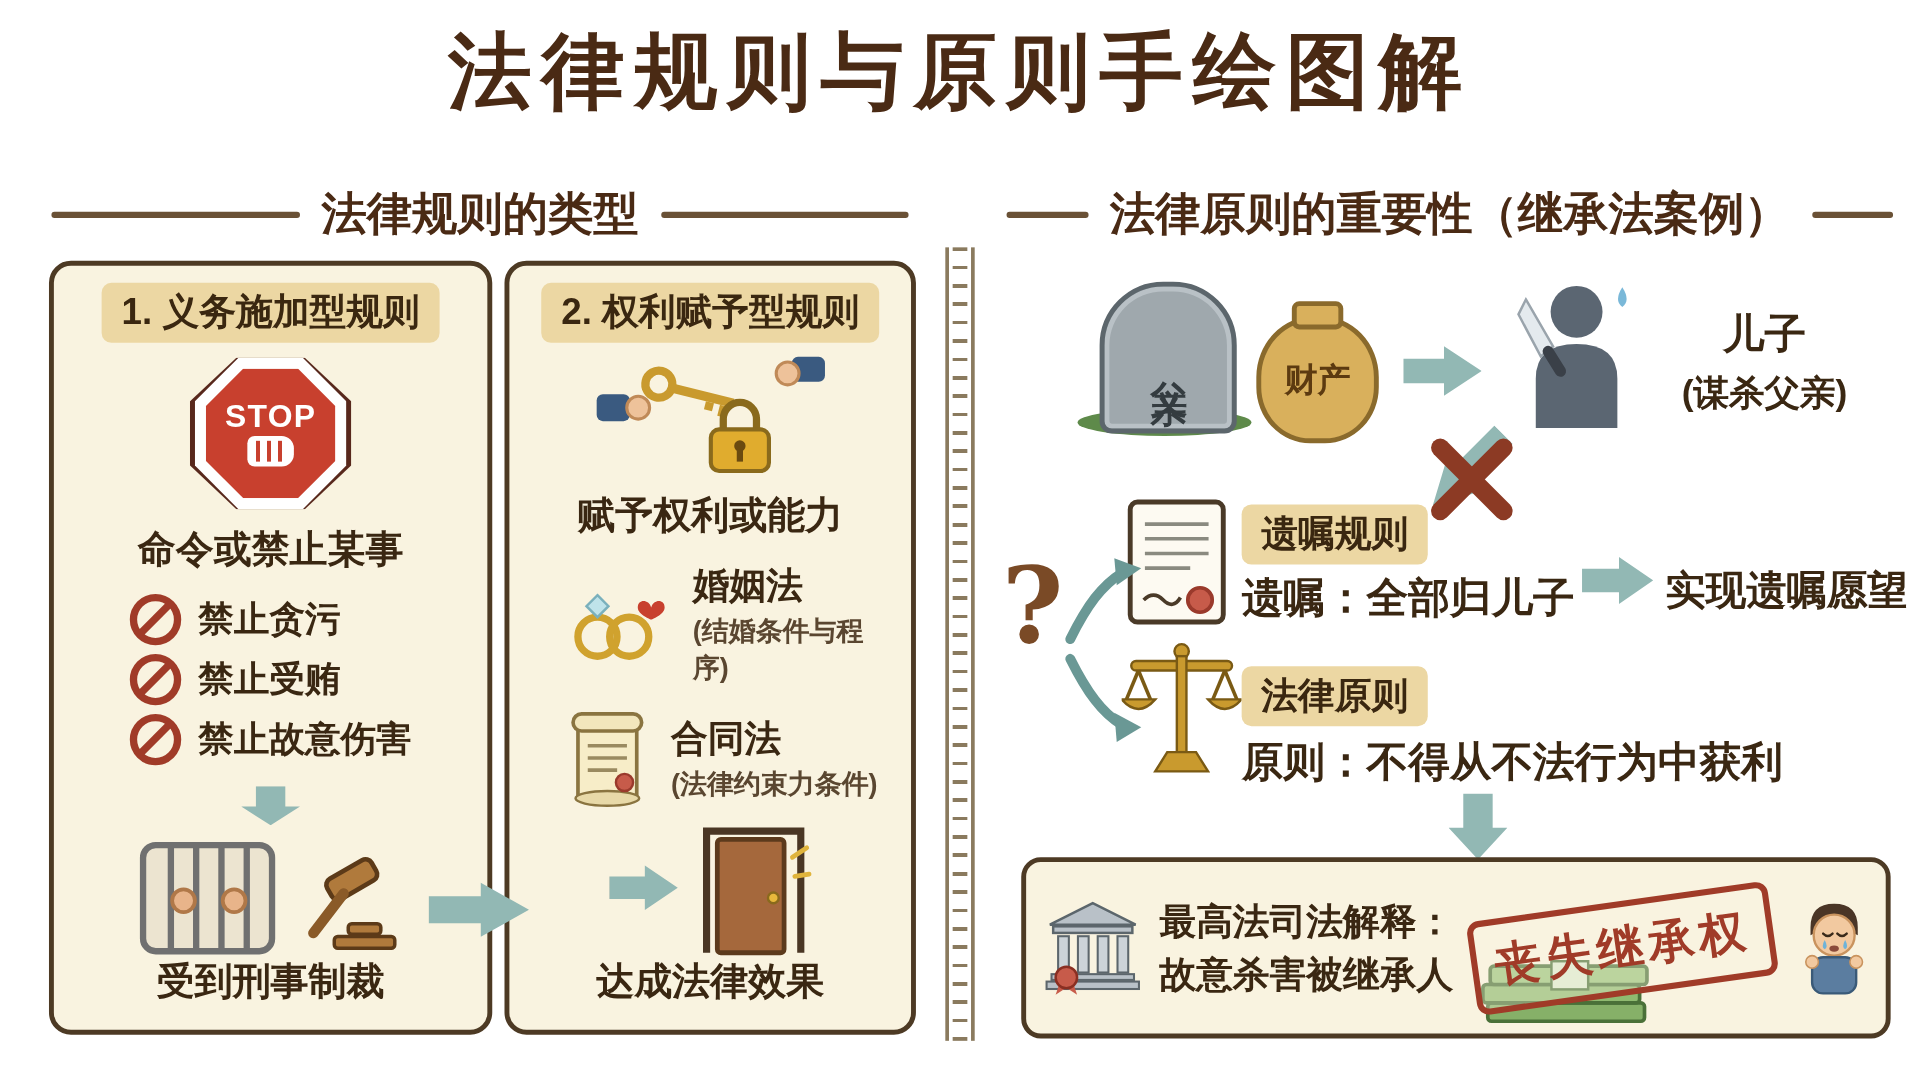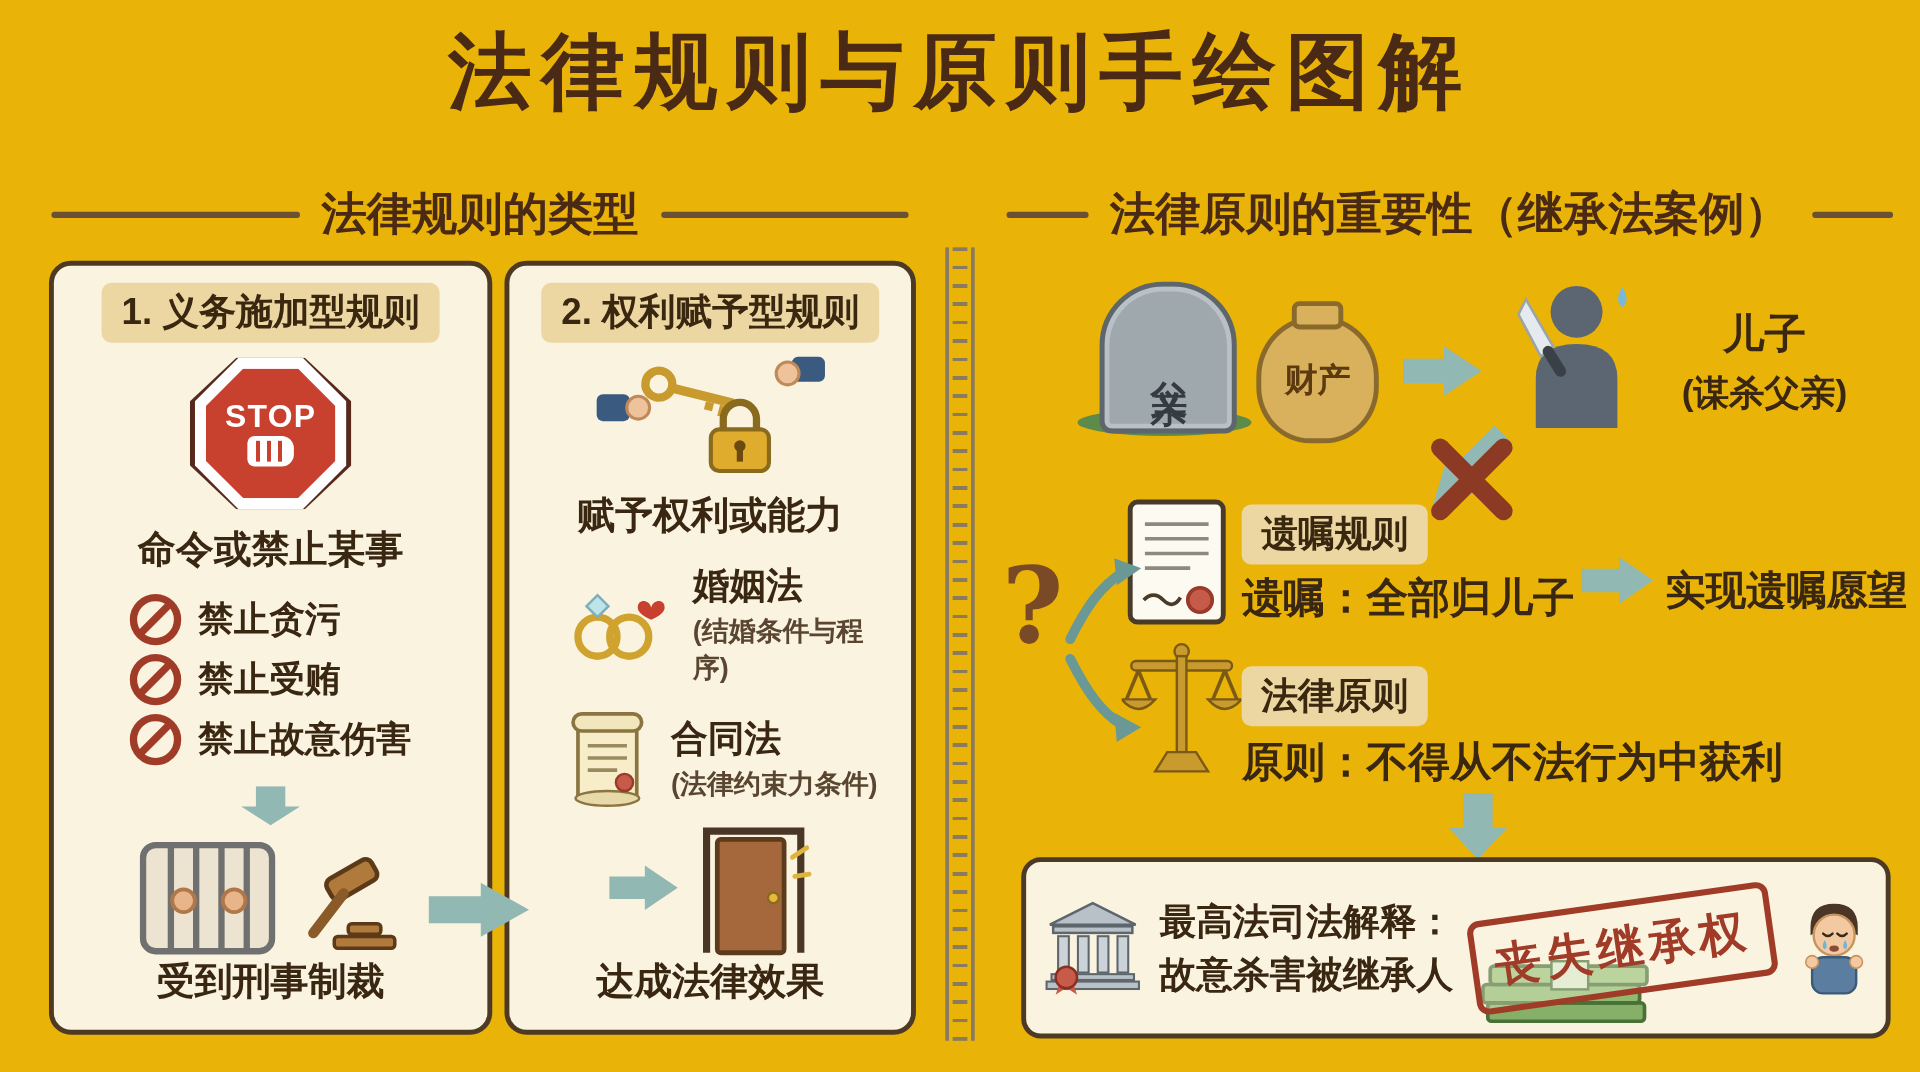--- a/index.html
+++ b/index.html
@@ -1,16 +1,16 @@
 <!DOCTYPE html>
 <html><head>
 <meta charset="utf-8">
 <style>
   html,body{margin:0;padding:0;background:#f8efda;}
-  .viewport{position:relative;width:1920px;height:1072px;overflow:hidden;background:#eab308;font-family:"Liberation Sans",sans-serif;}
+  .viewport{position:relative;width:1920px;height:1072px;overflow:hidden;background:#ffffff;font-family:"Liberation Sans",sans-serif;}
   .stage{position:absolute;left:0;top:0;width:1568px;height:876px;transform:scale(1.2245);transform-origin:0 0;color:#3a2712;}
 
   .title{position:absolute;top:14px;left:0;width:100%;text-align:center;font-size:68px;font-weight:800;
          letter-spacing:8px;color:#4a2a14;font-family:"DejaVu Serif","Liberation Serif",serif;margin:0;}
 
   .sec-header{position:absolute;display:flex;align-items:center;gap:18px;}
   .sec-header.left{left:42px;top:150px;width:700px;}
   .sec-header.right{left:822px;top:150px;width:724px;}
   .sec-title{font-size:37px;font-weight:800;color:#4a2a14;white-space:nowrap;}
   .hline{flex:1;height:5px;background:#6a5136;border-radius:4px;}

